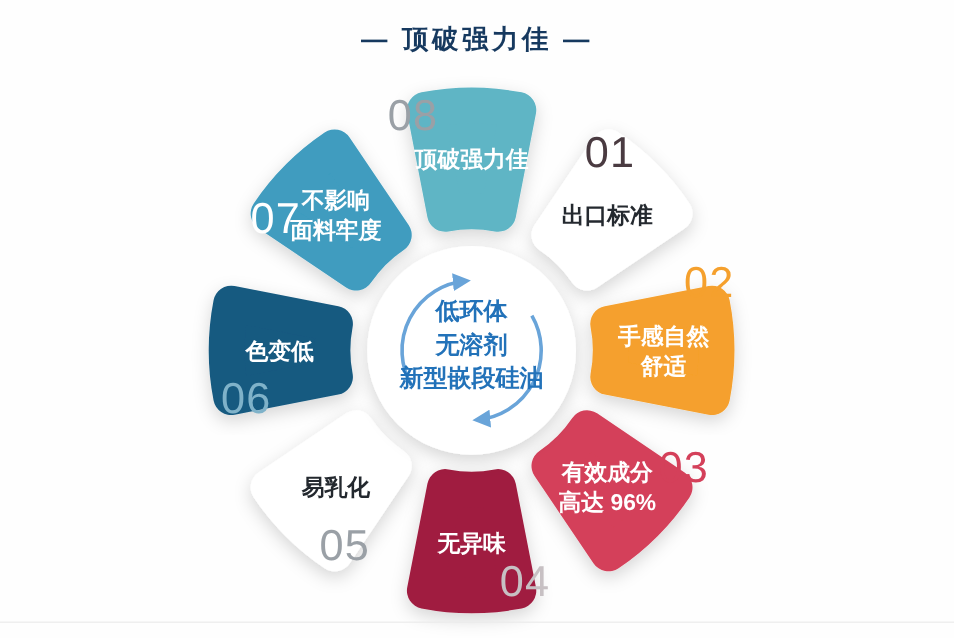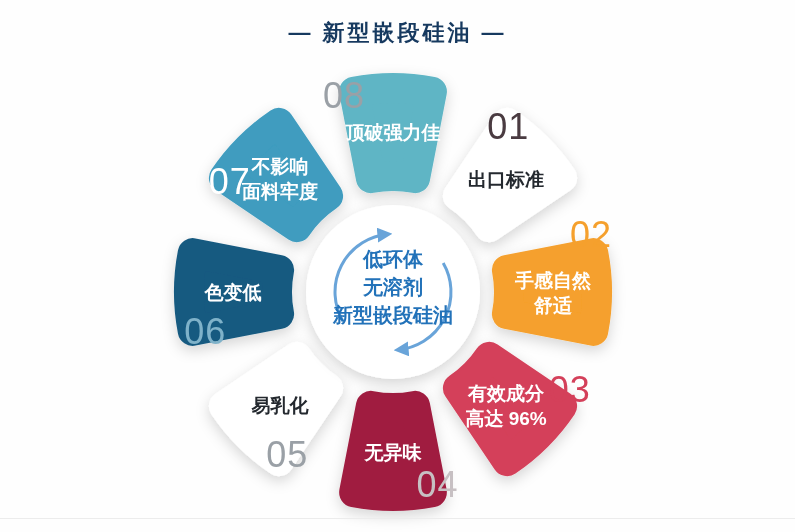--- a/index.html
+++ b/index.html
@@ -40,21 +40,21 @@
     right: 0;
     bottom: 13px;
     height: 1px;
     background: #ececec;
   }
 </style>
 </head>
 <body>
 
 <div class="stage">
-  <div class="title">— 新型嵌段硅油 —</div>
+  <div class="title">— 顶破强力佳 —</div>
   <svg id="wheel-svg" class="wheel-svg" width="795" height="532" viewBox="0 0 795 532">
       <defs>
         <filter id="petalShadow" x="-40%" y="-40%" width="180%" height="180%">
           <feDropShadow dx="0" dy="5" stdDeviation="7" flood-color="#000000" flood-opacity="0.16"></feDropShadow>
         </filter>
         <marker id="arrowHead" viewBox="0 0 10 10" refX="7" refY="5" markerWidth="5" markerHeight="5" orient="auto">
           <path d="M0,0 L10,5 L0,10 Z" fill="#69a4d9"></path>
         </marker>
       </defs>
       <path d="M 457.9 195.8 L 507.1 122.9 A 204 204 0 0 1 562.1 177.9 L 489.2 227.1 A 116 116 0 0 0 457.9 195.8 Z" fill="#ffffff" stroke="#ffffff" stroke-width="30" stroke-linejoin="round" filter="url(#petalShadow)"></path>

